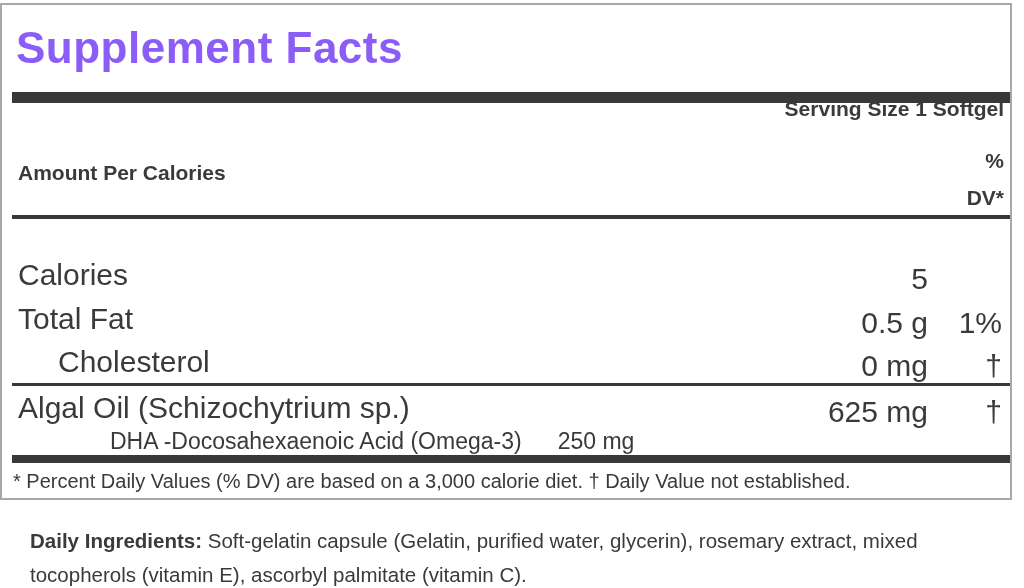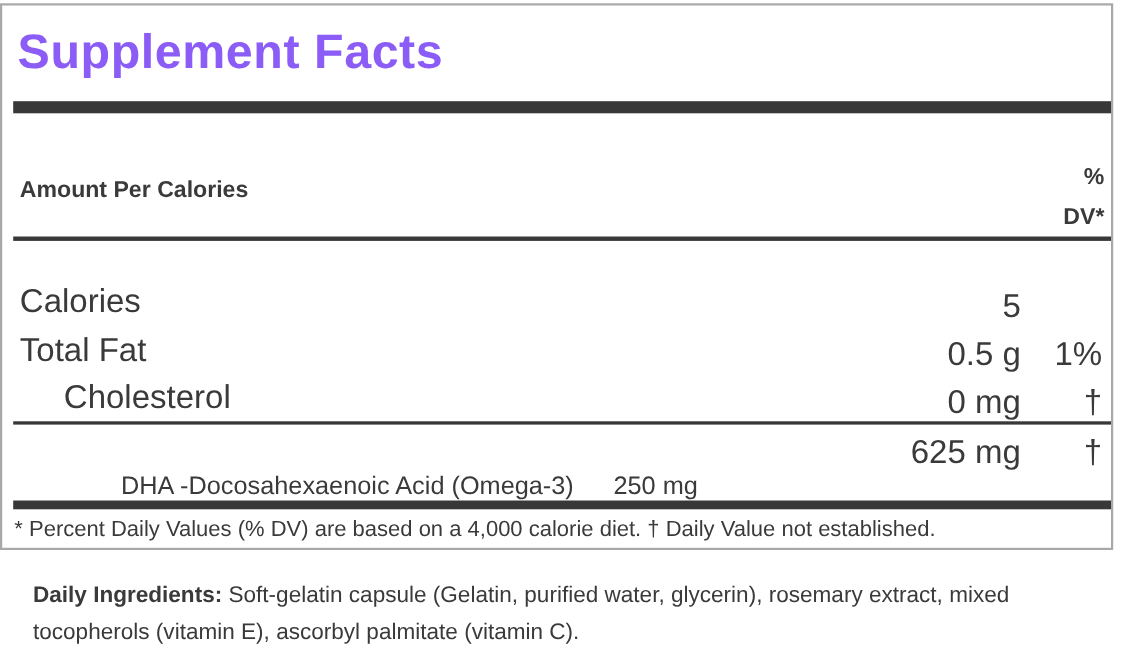--- a/index.html
+++ b/index.html
@@ -117,20 +117,21 @@
 <body>
 
 <div class="page">
 
   <div class="panel">
 
     <div class="panel-title">Supplement Facts</div>
 
     <div class="bar bar-top"></div>
 
+    <div class="serving-size">Serving Size 1 Softgel</div>
 
     <div class="hdr-amount">Amount Per Calories</div>
 
     <div class="hdr-dv">
       <div>%</div>
       <div>DV*</div>
     </div>
 
     <div class="rule rule-header"></div>
 
@@ -148,29 +149,30 @@
 
     <div class="nrow row-cholesterol">
       <span class="nname">Cholesterol</span>
       <span class="namount">0 mg</span>
       <span class="ndv">†</span>
     </div>
 
     <div class="rule rule-thin"></div>
 
     <div class="nrow row-algal">
+      <span class="nname">Algal Oil (Schizochytrium sp.)</span>
       <span class="namount">625 mg</span>
       <span class="ndv">†</span>
     </div>
 
     <div class="row-dha">
       <span>DHA -Docosahexaenoic Acid (Omega-3)</span><span class="dha-amount">250 mg</span>
     </div>
 
     <div class="bar bar-bottom"></div>
 
-    <div class="footnote">* Percent Daily Values (% DV) are based on a 4,000 calorie diet. † Daily Value not established.</div>
+    <div class="footnote">* Percent Daily Values (% DV) are based on a 3,000 calorie diet. † Daily Value not established.</div>
 
   </div>
 
   <p class="other"><span class="oi-label">Daily Ingredients:</span><span> Soft-gelatin capsule (Gelatin, purified water, glycerin), rosemary extract, mixed tocopherols (vitamin E), ascorbyl palmitate (vitamin C).</span></p>
 
 </div>
 
 </body></html>

